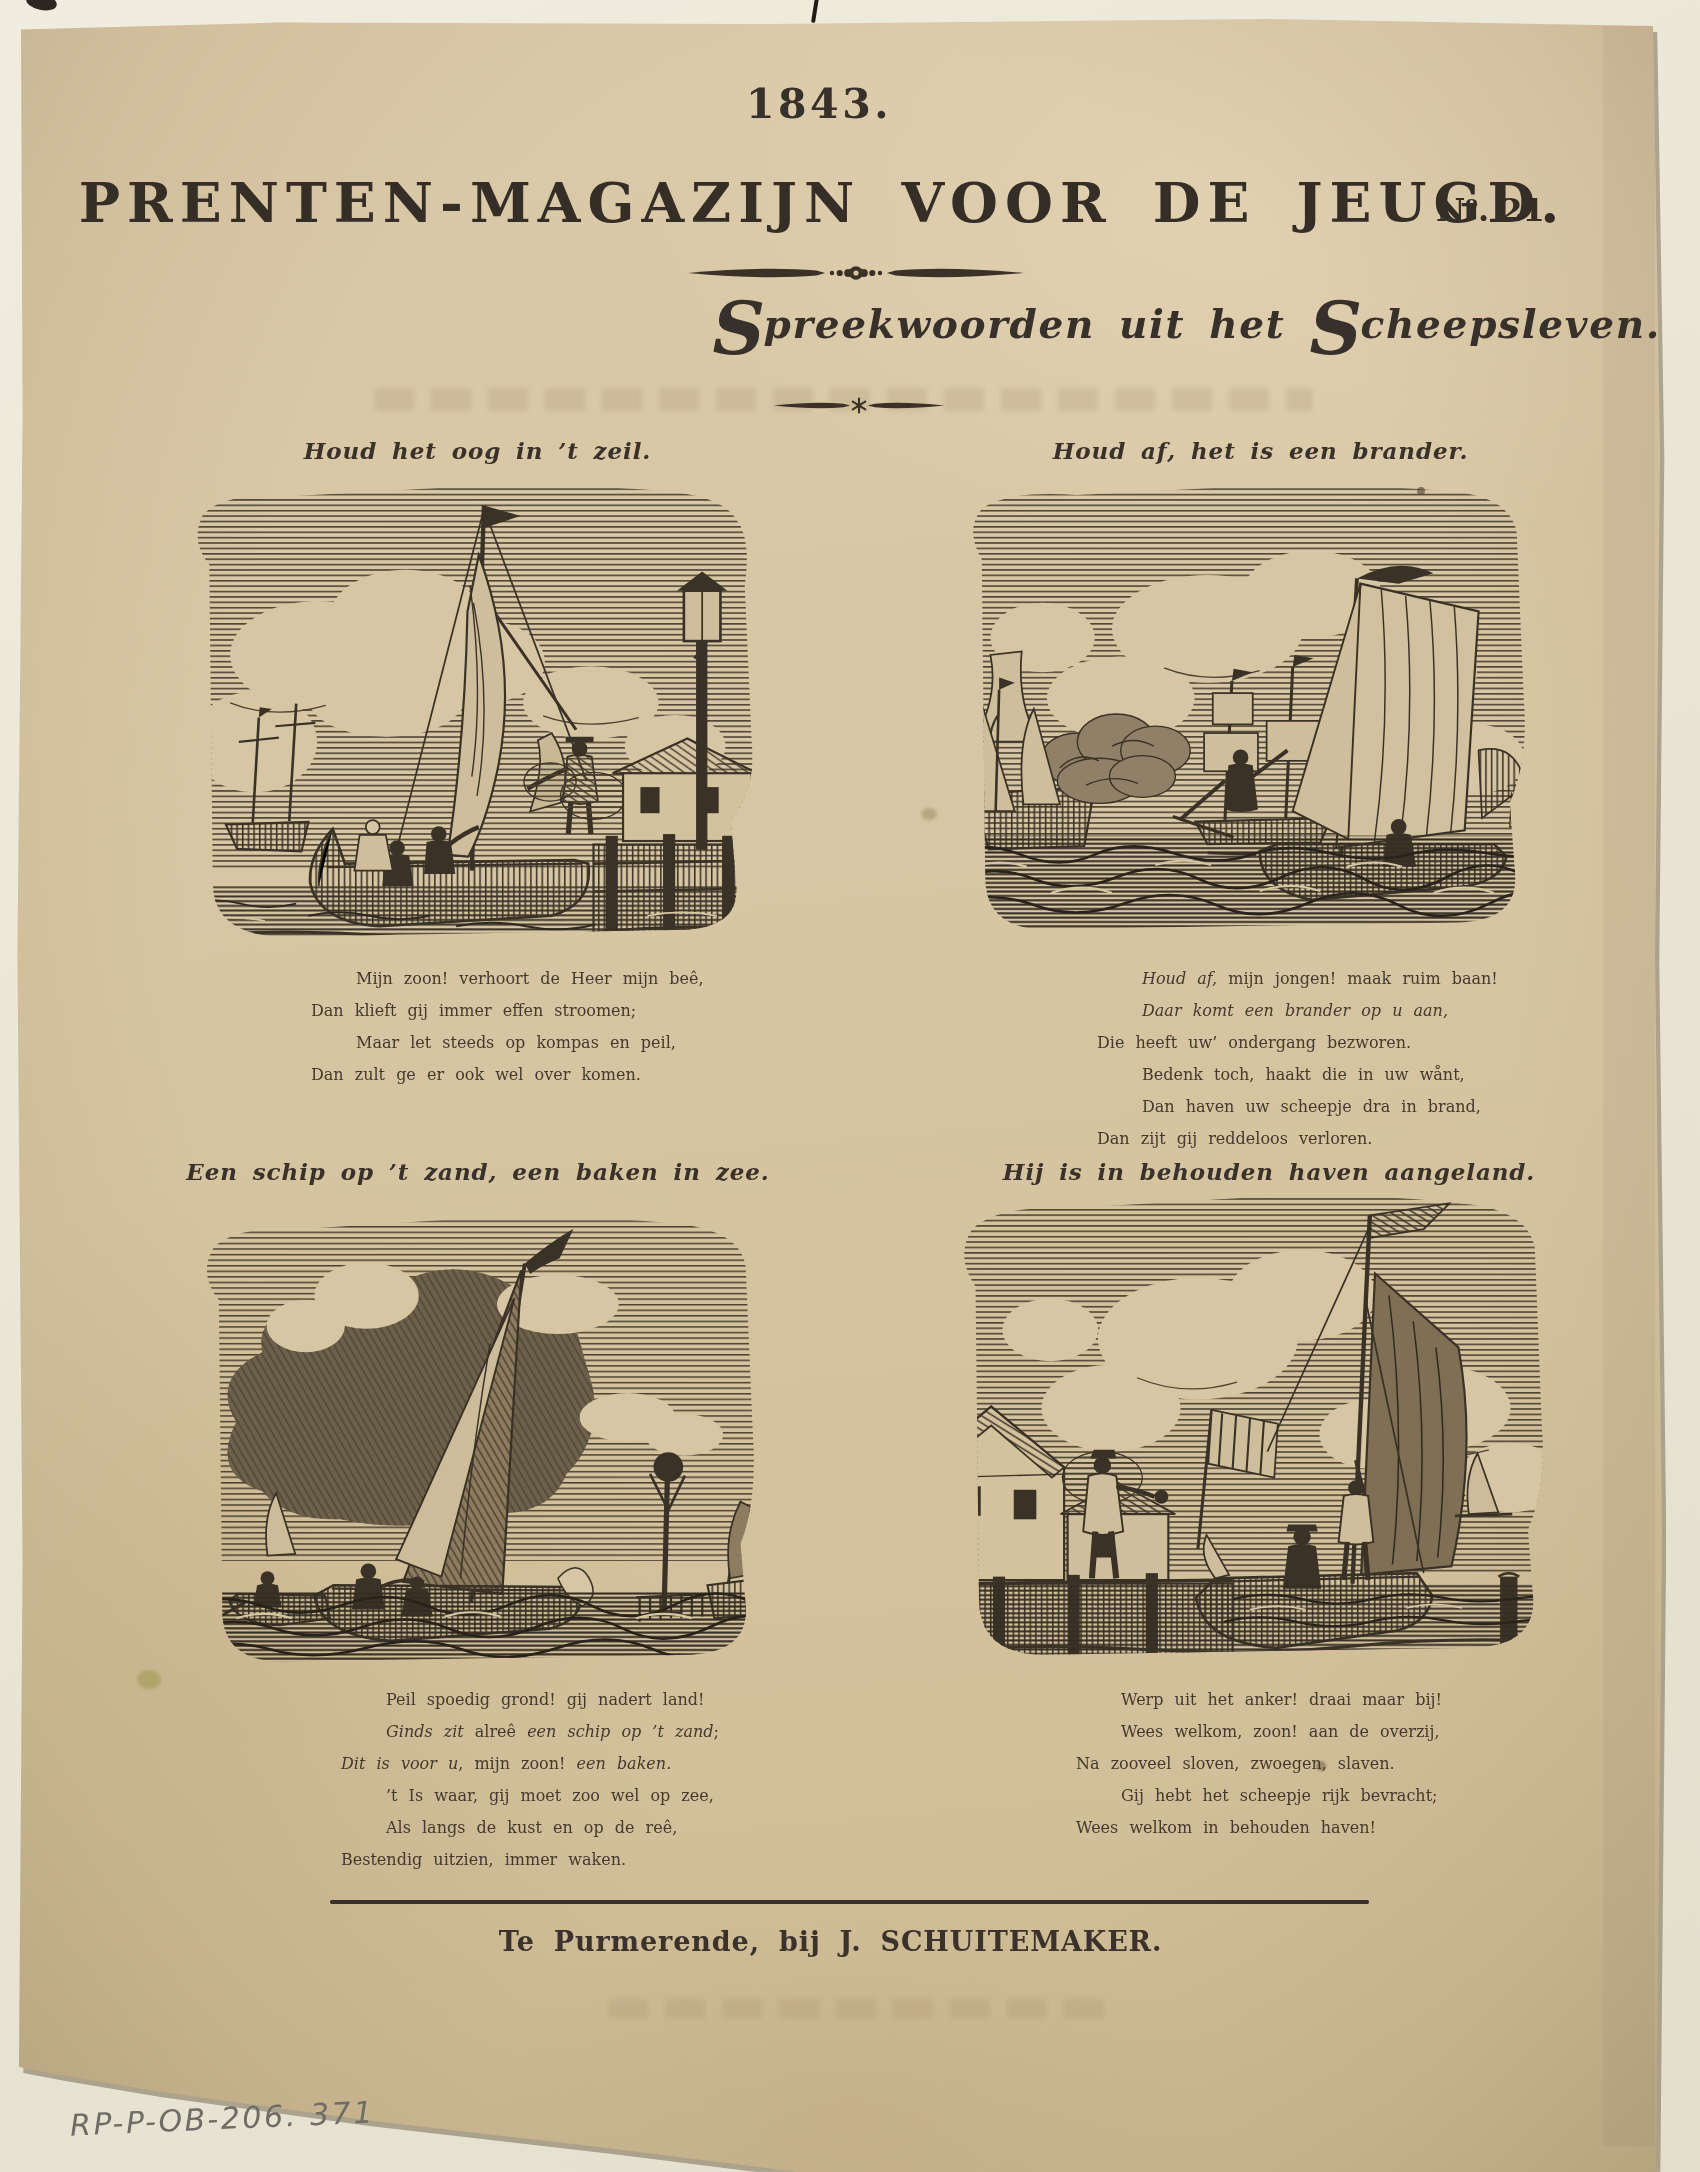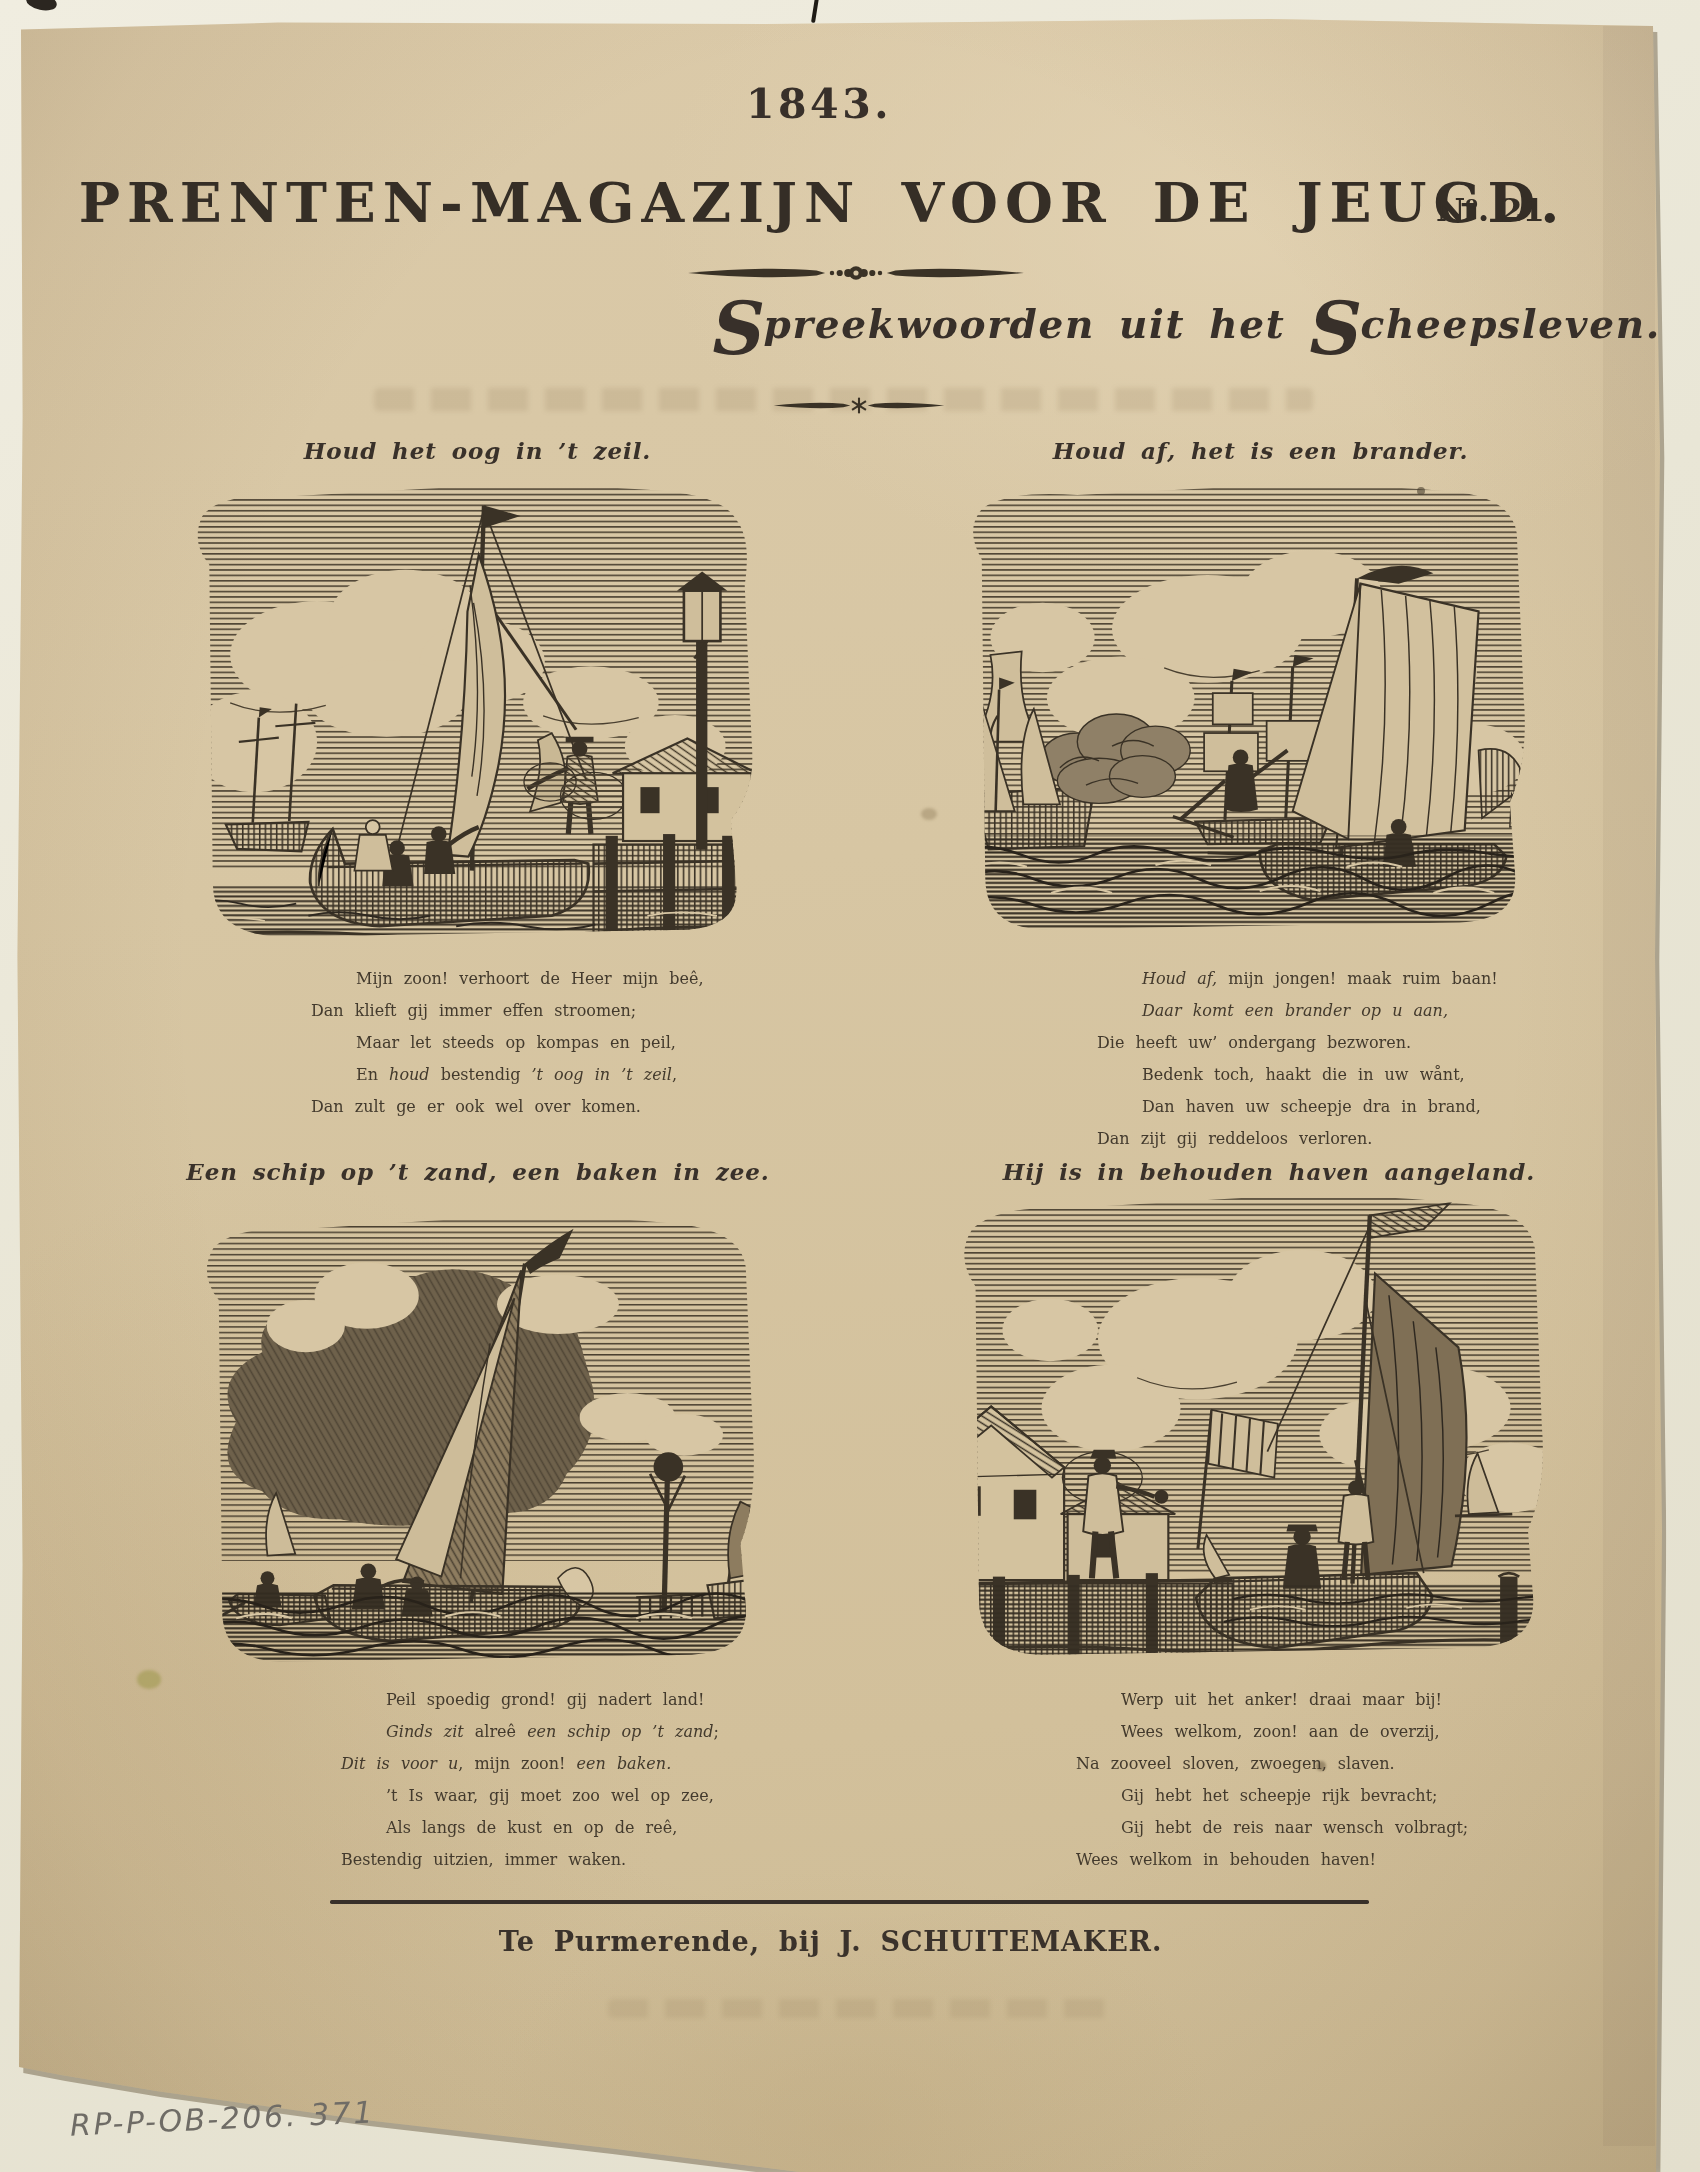--- a/index.html
+++ b/index.html
@@ -515,21 +515,20 @@
             <path d="M0,530 Q120,520 240,528 T480,524 T735,520" stroke="#3a3226" stroke-width="3.5" fill="none"></path>
           </g>
         </g>
       </svg>
     </div>
 
     <div class="poem poem1">
         <div class="poem-line indent"><span>Mijn zoon! verhoort de Heer mijn beê,</span></div>
         <div class="poem-line"><span>Dan klieft gij immer effen stroomen;</span></div>
         <div class="poem-line indent"><span>Maar let steeds op kompas en peil,</span></div>
-        <div class="poem-line indent"><span>En </span><i>houd</i><span> bestendig </span><i>’t oog in ’t zeil</i><span>,</span></div>
         <div class="poem-line"><span>Dan zult ge er ook wel over komen.</span></div>
       </div>
     <div class="poem poem2">
         <div class="poem-line indent"><span></span><i>Houd af,</i><span> mijn jongen! maak ruim baan!</span></div>
         <div class="poem-line indent"><span></span><i>Daar komt een brander op u aan,</i><span></span></div>
         <div class="poem-line"><span>Die heeft uw’ ondergang bezworen.</span></div>
         <div class="poem-line indent"><span>Bedenk toch, haakt die in uw wånt,</span></div>
         <div class="poem-line indent"><span>Dan haven uw scheepje dra in brand,</span></div>
         <div class="poem-line"><span>Dan zijt gij reddeloos verloren.</span></div>
       </div>
@@ -539,21 +538,20 @@
         <div class="poem-line"><span></span><i>Dit is voor u</i><span>, mijn zoon! </span><i>een baken.</i><span></span></div>
         <div class="poem-line indent"><span>’t Is waar, gij moet zoo wel op zee,</span></div>
         <div class="poem-line indent"><span>Als langs de kust en op de reê,</span></div>
         <div class="poem-line"><span>Bestendig uitzien, immer waken.</span></div>
       </div>
     <div class="poem poem4">
         <div class="poem-line indent"><span>Werp uit het anker! draai maar bij!</span></div>
         <div class="poem-line indent"><span>Wees welkom, zoon! aan de overzij,</span></div>
         <div class="poem-line"><span>Na zooveel sloven, zwoegen, slaven.</span></div>
         <div class="poem-line indent"><span>Gij hebt het scheepje rijk bevracht;</span></div>
-        <div class="poem-line indent"><span>Gij hebt de reis naar wensch volbragt;</span></div>
         <div class="poem-line"><span>Wees welkom in behouden haven!</span></div>
       </div>
 
     <div class="footer-rule"></div>
     <div class="imprint">Te Purmerende, bij J. SCHUITEMAKER.</div>
   </div>
 
   <div class="ink-blob-tl"></div>
   <div class="pen-mark-top"></div>
   <div class="inscription">RP-P-OB-206. 371</div>

